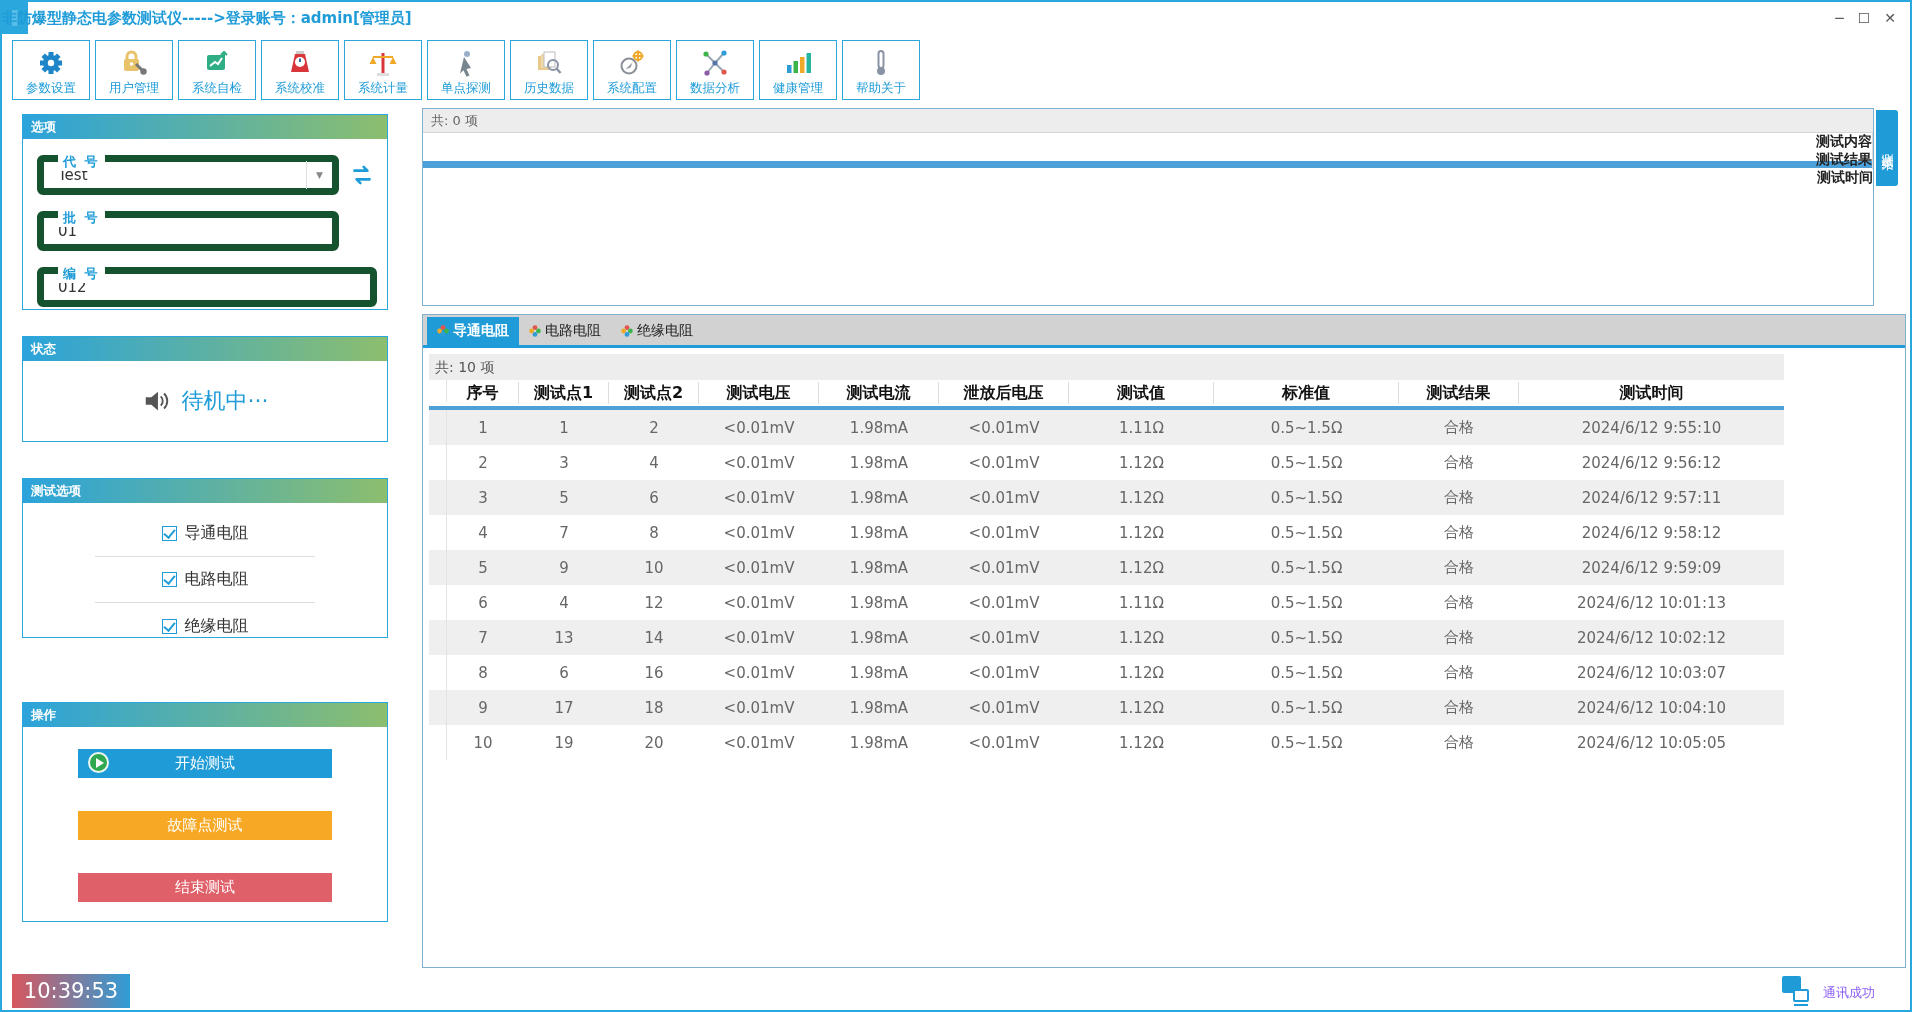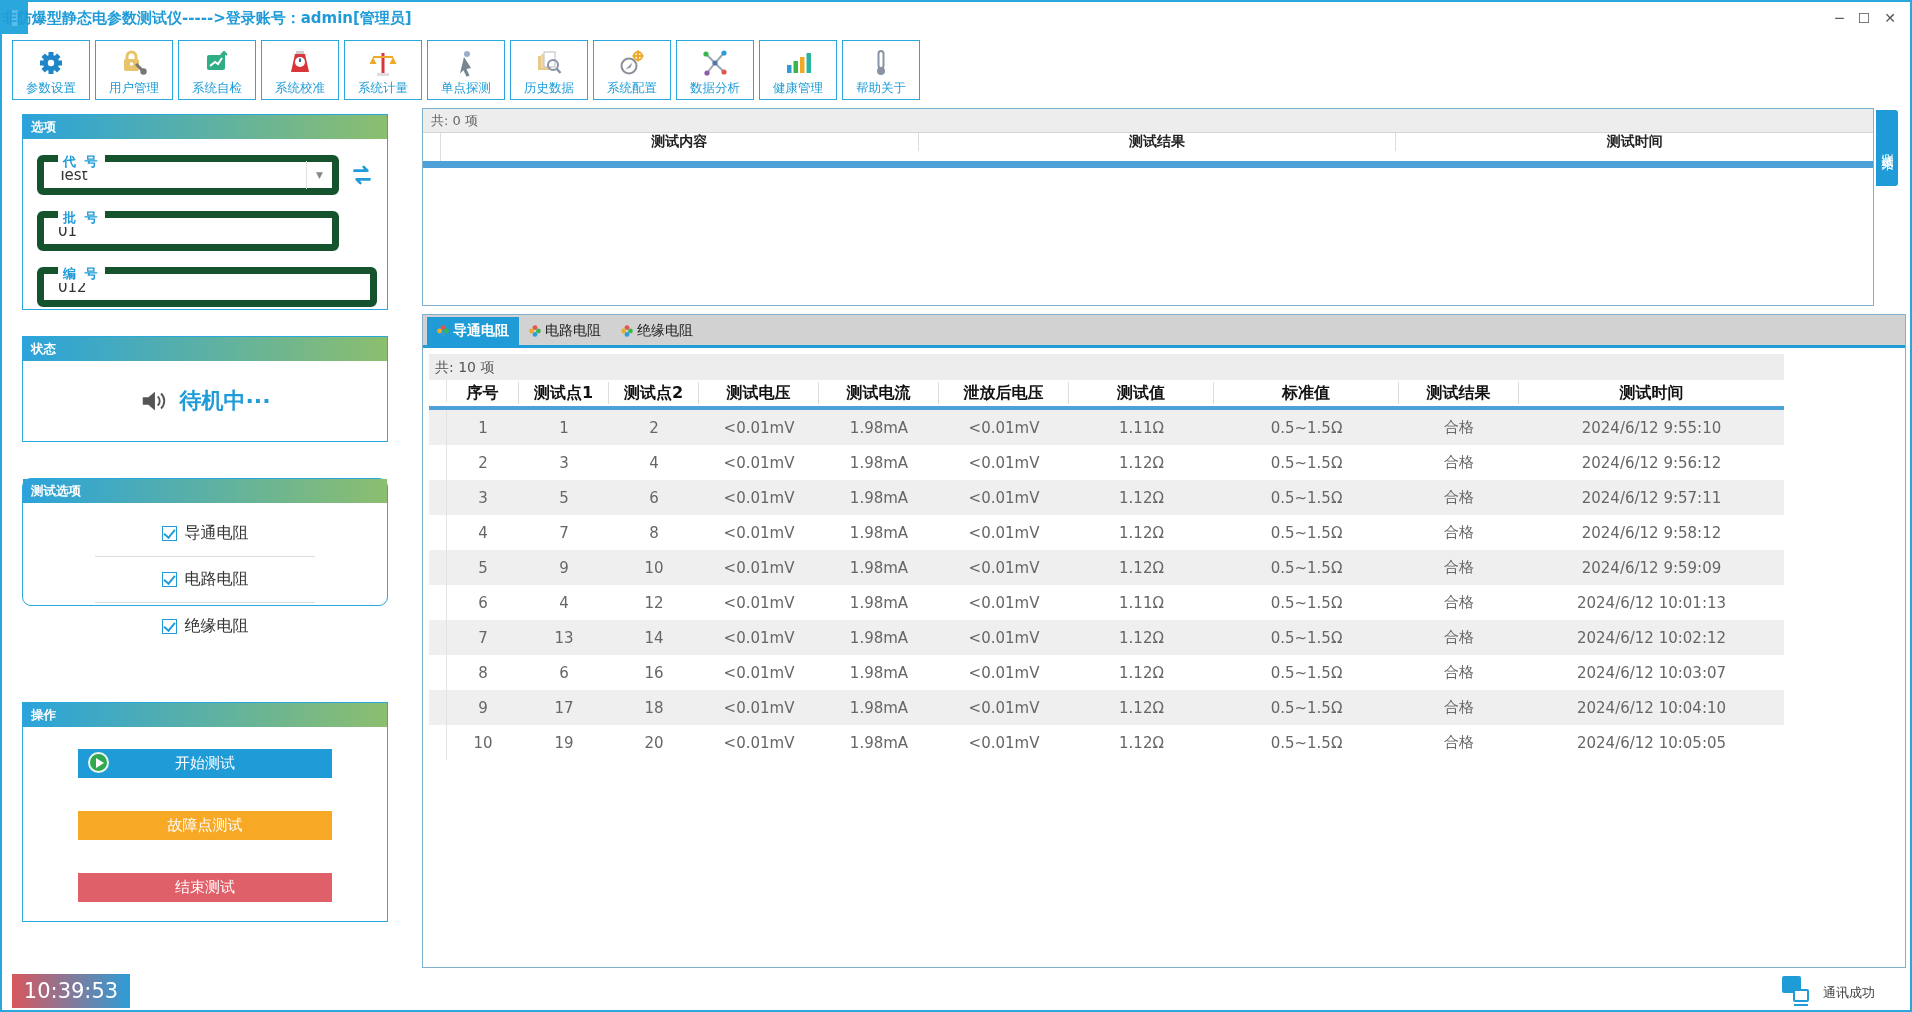--- a/index.html
+++ b/index.html
@@ -24,36 +24,36 @@
     display:flex; flex-direction:column; align-items:center; justify-content:flex-end;
     padding-bottom:2px; cursor:pointer; }
   .tbtn svg { width:34px; height:32px; margin-bottom:1px; }
   .tbtn .lbl { color:#1f9cd8; font-size:12.5px; white-space:nowrap; }
   
   .group { position:absolute; left:20px; width:366px; border:1px solid #2aa7dc; background:#fff; }
   .group-hd { height:24px; line-height:24px; padding-left:8px; color:#fff; font-size:12.5px; font-weight:bold;
     background:linear-gradient(90deg,#2ba3db,#8cbe6e); }
   .g-options { top:112px; height:196px; }
   .g-status  { top:334px; height:106px; }
-  .g-test    { top:476px; height:128px;border-radius:9px; }
+  .g-test    { top:476px; height:160px; }
   .g-actions { top:700px; height:220px; }
   
   .fieldrow { position:relative; margin:16px 10px 0 14px; display:flex; align-items:center; }
   .fieldbox { position:relative; border:7px solid #14532d; border-radius:6px; height:40px; flex:1;
     display:flex; align-items:center; background:#fff; }
   .fieldbox .flabel { position:absolute; top:-9px; left:14px; background:#fff; padding:0 5px;
     color:#1f9cd8; font-size:13px; font-weight:bold; letter-spacing:2px; }
   .fieldbox .fvalue { padding-left:14px; font-size:15px; color:#333; flex:1; }
   .combo-arrow { width:26px; height:28px; border-left:1px solid #e0e0e0; display:flex;
     align-items:center; justify-content:center; color:#888; font-size:9px; cursor:pointer; }
   .refresh { width:30px; height:30px; margin-left:8px; display:flex; align-items:center;
     justify-content:center; cursor:pointer; }
   
   .statusbody { height:80px; display:flex; align-items:center; justify-content:center; gap:10px; }
-  .statusbody .stext { color:#1f9cd8; font-size:22px; font-weight:bold;text-align:right; }
+  .statusbody .stext { color:#1f9cd8; font-size:22px; font-weight:normal;text-align:right; }
   
   .optrow { display:flex; align-items:center; justify-content:center; gap:8px; height:46px;
     width:220px; margin:0 auto; cursor:pointer; }
   .optrow.sep { border-bottom:1px solid #ddd; }
   .cb { width:15px; height:15px; border:1.5px solid #1f9cd8; background:#fff; position:relative; flex:0 0 auto; }
   .cb::after { content:""; position:absolute; left:3px; top:0px; width:5px; height:9px;
     border:solid #1f9cd8; border-width:0 2px 2px 0; transform:rotate(40deg); }
   .optrow .olbl { font-size:16px; color:#333; }
   
   .abtn { position:relative; display:block; width:254px; height:29px; margin:0 auto; border:none;
@@ -67,21 +67,21 @@
     border-left:8px solid #fff; border-top:5px solid transparent; border-bottom:5px solid transparent; }
   
   .timebox { position:absolute; left:10px; top:972px; width:118px; height:34px;
     background:linear-gradient(90deg,#d8575e,#2f9cd6); color:#fff; font-size:21px;
     display:flex; align-items:center; justify-content:center; }
   
   .toppanel { position:absolute; left:420px; top:106px; width:1452px; height:198px;
     border:1px solid #7fb0d0; background:#fff; }
   .countstrip { height:24px; background:#ededed; border-bottom:1px solid #d5d5d5;
     color:#666; font-size:13px; line-height:24px; padding-left:8px; }
-  .tophead { display:flex; height:28px; align-items:flex-start; }
+  .tophead { display:flex; height:28px; align-items:flex-end;flex-direction:column; }
   .tophead .gut { width:18px; height:100%; border-right:1px solid #ddd; }
   .tophead .hc { flex:1; text-align:center; font-size:14px; font-weight:bold; color:#222;
     border-right:1px solid #ddd; }
   .tophead .hc:last-child { border-right:none; }
   .blueband { height:7px; background:#4ea0d9; }
   .sidetab { position:absolute; left:1874px; top:108px; width:22px; height:76px;
     background:#1f9cd8; color:#fff; font-size:12px; writing-mode:vertical-rl;
     display:flex; align-items:center; justify-content:center; letter-spacing:2px; cursor:pointer;
     border-radius:0 3px 3px 0; }
   
@@ -106,21 +106,21 @@
   .cell.gutter { width:18px; align-self:stretch; border-right:1px solid #e3e3e3; }
   .w0{width:72px;} .w1{width:90px;} .w2{width:90px;} .w3{width:120px;} .w4{width:120px;}
   .w5{width:130px;} .w6{width:145px;} .w7{width:185px;} .w8{width:120px;} .w9{width:265px;}
   
   .comm { position:absolute; left:1778px; top:974px; display:flex; align-items:center; gap:5px; }
   .commicon { position:relative; width:38px; height:34px; }
   .commicon .scr1 { position:absolute; left:2px; top:0; width:19px; height:17px; background:#1f9cd8; border-radius:2px; }
   .commicon .scr2 { position:absolute; left:13px; top:13px; width:16px; height:13px;
     border:2px solid #1f9cd8; background:#fff; border-radius:2px; }
   .commicon .stand { position:absolute; left:14px; top:28px; width:14px; height:2px; background:#1f9cd8; }
-  .comm .ctext { color:#404040; font-size:13px; white-space:nowrap; }
+  .comm .ctext { color:#8b5cf6; font-size:13px; white-space:nowrap; }
 </style>
 </head>
 <body>
 
 <div class="titlebar">
   <div class="appicon">
       <i></i>
     </div>
   <div class="title-text">非防爆型静态电参数测试仪-----&gt;登录账号：admin[管理员]</div>
   <div class="wincontrols">

